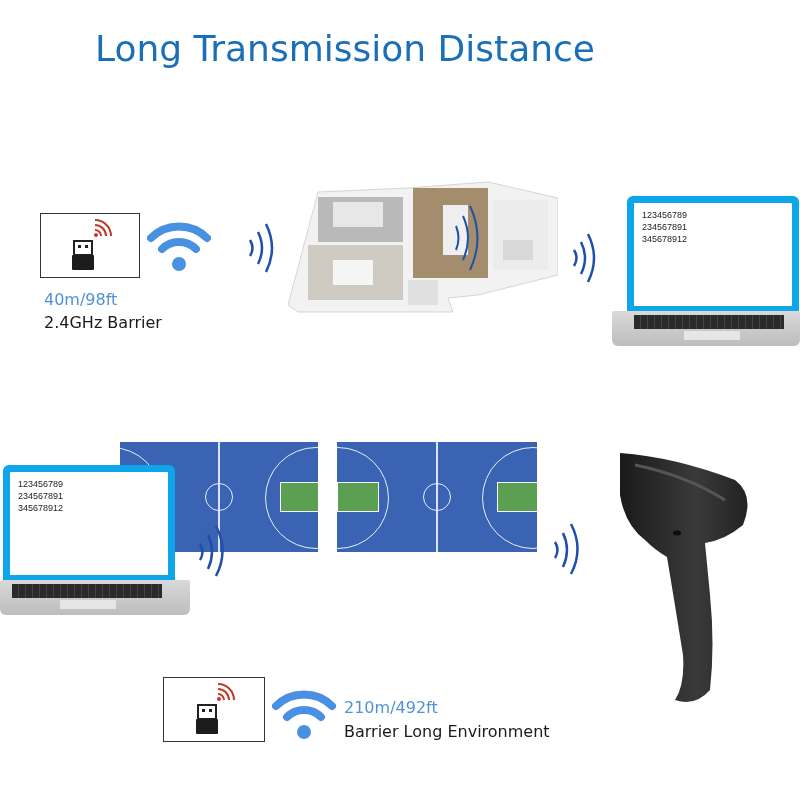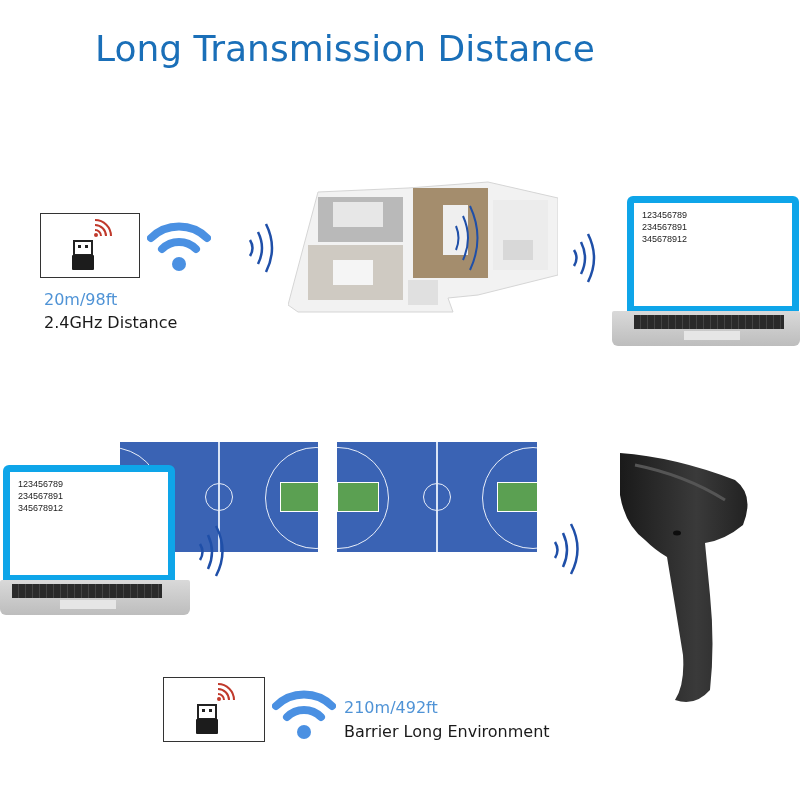--- a/index.html
+++ b/index.html
@@ -39,22 +39,22 @@
 <svg class="abs" style="left:147px;top:218px;" width="64" height="56" viewBox="0 0 64 56">
   <path d="M4 20 a40 40 0 0 1 56 0" stroke="#4a90e2" stroke-width="8" fill="none" stroke-linecap="round"></path>
   <path d="M15 31 a24 24 0 0 1 34 0" stroke="#4a90e2" stroke-width="8" fill="none" stroke-linecap="round"></path>
   <circle cx="32" cy="46" r="7" fill="#4a90e2"></circle>
 </svg>
 <svg class="abs" style="left:246px;top:220px;" width="32" height="56" viewBox="0 0 32 56">
   <path d="M4 20 q5 8 0 16" stroke="#1f4fa8" stroke-width="2.5" fill="none"></path>
   <path d="M12 12 q8 16 0 32" stroke="#1f4fa8" stroke-width="2.5" fill="none"></path>
   <path d="M20 4 q12 24 0 48" stroke="#1f4fa8" stroke-width="2.5" fill="none"></path>
 </svg>
-<div class="abs dist" style="left:44px;top:290px;">20m/98ft</div>
-<div class="abs desc" style="left:44px;top:313px;">2.4GHz Distance</div>
+<div class="abs dist" style="left:44px;top:290px;">40m/98ft</div>
+<div class="abs desc" style="left:44px;top:313px;">2.4GHz Barrier</div>
 
 <svg class="abs" style="left:288px;top:180px;" width="270" height="135" viewBox="0 0 270 135">
   <polygon points="30,12 120,8 200,2 270,18 270,95 190,115 160,118 165,132 10,132 0,125" fill="#f2f2f2" stroke="#d5d5d5"></polygon>
   <rect x="30" y="17" width="85" height="45" fill="#b9b9b9"></rect>
   <rect x="45" y="22" width="50" height="25" fill="#e7e7e7"></rect>
   <rect x="20" y="65" width="95" height="55" fill="#cfcac2"></rect>
   <rect x="45" y="80" width="40" height="25" fill="#f5f5f5"></rect>
   <rect x="125" y="8" width="75" height="90" fill="#a48d6d"></rect>
   <rect x="155" y="25" width="25" height="50" fill="#efefef"></rect>
   <rect x="205" y="20" width="55" height="70" fill="#ececec"></rect>

